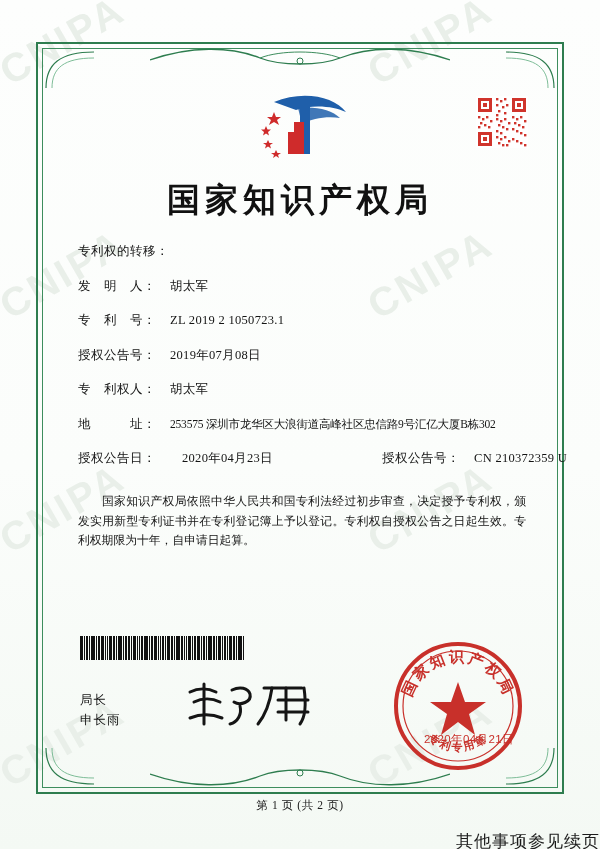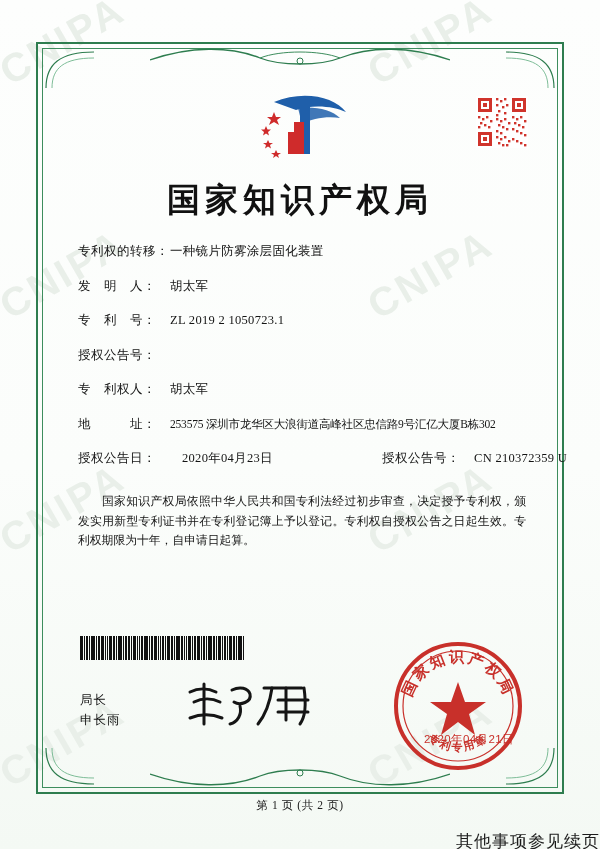--- a/index.html
+++ b/index.html
@@ -345,32 +345,32 @@
       <rect x="24" y="24" width="1.2" height="1.2"></rect>
         <rect x="15" y="24" width="1.2" height="1.2"></rect>
     </g>
   </svg>
 
   <div class="title">国家知识产权局</div>
 
   <div class="fields">
     <div class="frow">
       <div class="flabel">专利权的转移：</div>
-      <div class="fvalue">一种镜片防雾涂层固化装置</div>
     </div>
     <div class="frow">
       <div class="flabel">发　明　人：</div>
       <div class="fvalue">胡太军</div>
     </div>
     <div class="frow">
       <div class="flabel">专　利　号：</div>
       <div class="fvalue">ZL 2019 2 1050723.1</div>
     </div>
     <div class="frow">
       <div class="flabel">授权公告号：</div>
+      <div class="fvalue">2019年07月08日</div>
     </div>
     <div class="frow">
       <div class="flabel">专　利权人：</div>
       <div class="fvalue">胡太军</div>
     </div>
     <div class="frow">
       <div class="flabel">地　　　址：</div>
       <div class="fvalue addr-val">253575 深圳市龙华区大浪街道高峰社区忠信路9号汇亿大厦B栋302</div>
     </div>
     <div class="frow split">

